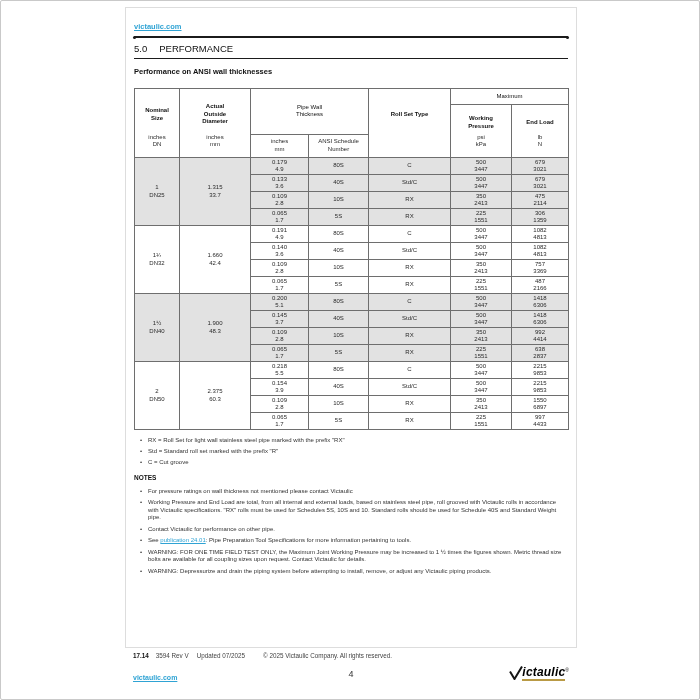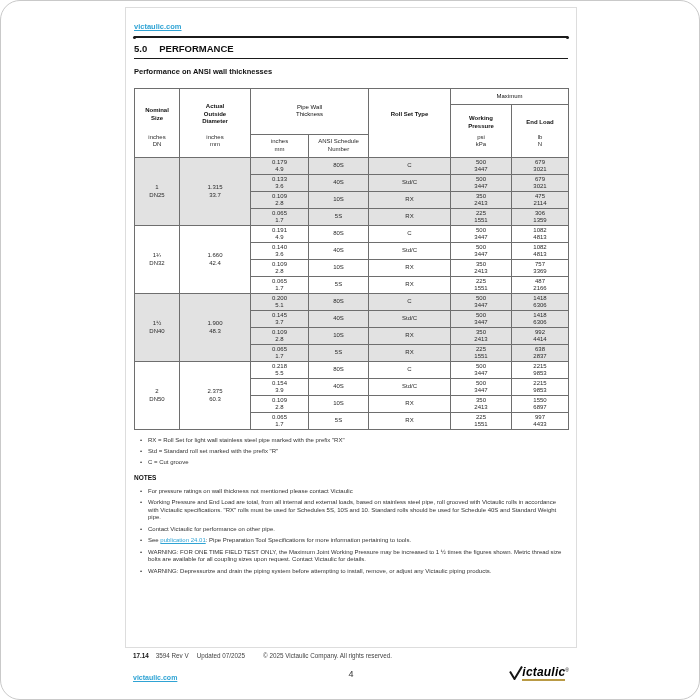--- a/index.html
+++ b/index.html
@@ -6,21 +6,21 @@
   html, body { margin: 0; padding: 0; background: #fff; }
   body {
     width: 700px; height: 700px;
     font-family: "Liberation Sans", sans-serif;
     color: #222;
     position: relative;
   }
   .canvas {
     position: absolute; inset: 0;
     border: 1px solid #c9c9c9;
-    border-radius: 20px;
+    border-radius: 2px;
     background: #fff;
     overflow: hidden;
   }
   .sheet {
     position: absolute;
     left: 124px; top: 6px;
     width: 452px; height: 641px;
     border: 1px solid #ddd;
     background: #fff;
     padding: 7px 8px;
@@ -39,21 +39,21 @@
   }
   .heavy-rule::before, .heavy-rule::after {
     content: ""; position: absolute; top: -0.5px;
     width: 3px; height: 3px; border-radius: 50%;
     background: #1b1b1b;
   }
   .heavy-rule::before { left: -1px; }
   .heavy-rule::after  { right: -1px; }
   .section-title {
     display: flex; gap: 12px;
-    font-size: 9.5px; font-weight: bold; color: #111;
+    font-size: 9.5px; font-weight: normal; color: #111;
     padding: 5px 0 4px 0;
     border-bottom: 1.5px solid #1b1b1b;
   }
   .subtitle {
     font-size: 7.5px; font-weight: bold; color: #111;
     margin: 8px 0 12px 0;
   }
   
   table.perf {
     width: 434px;

